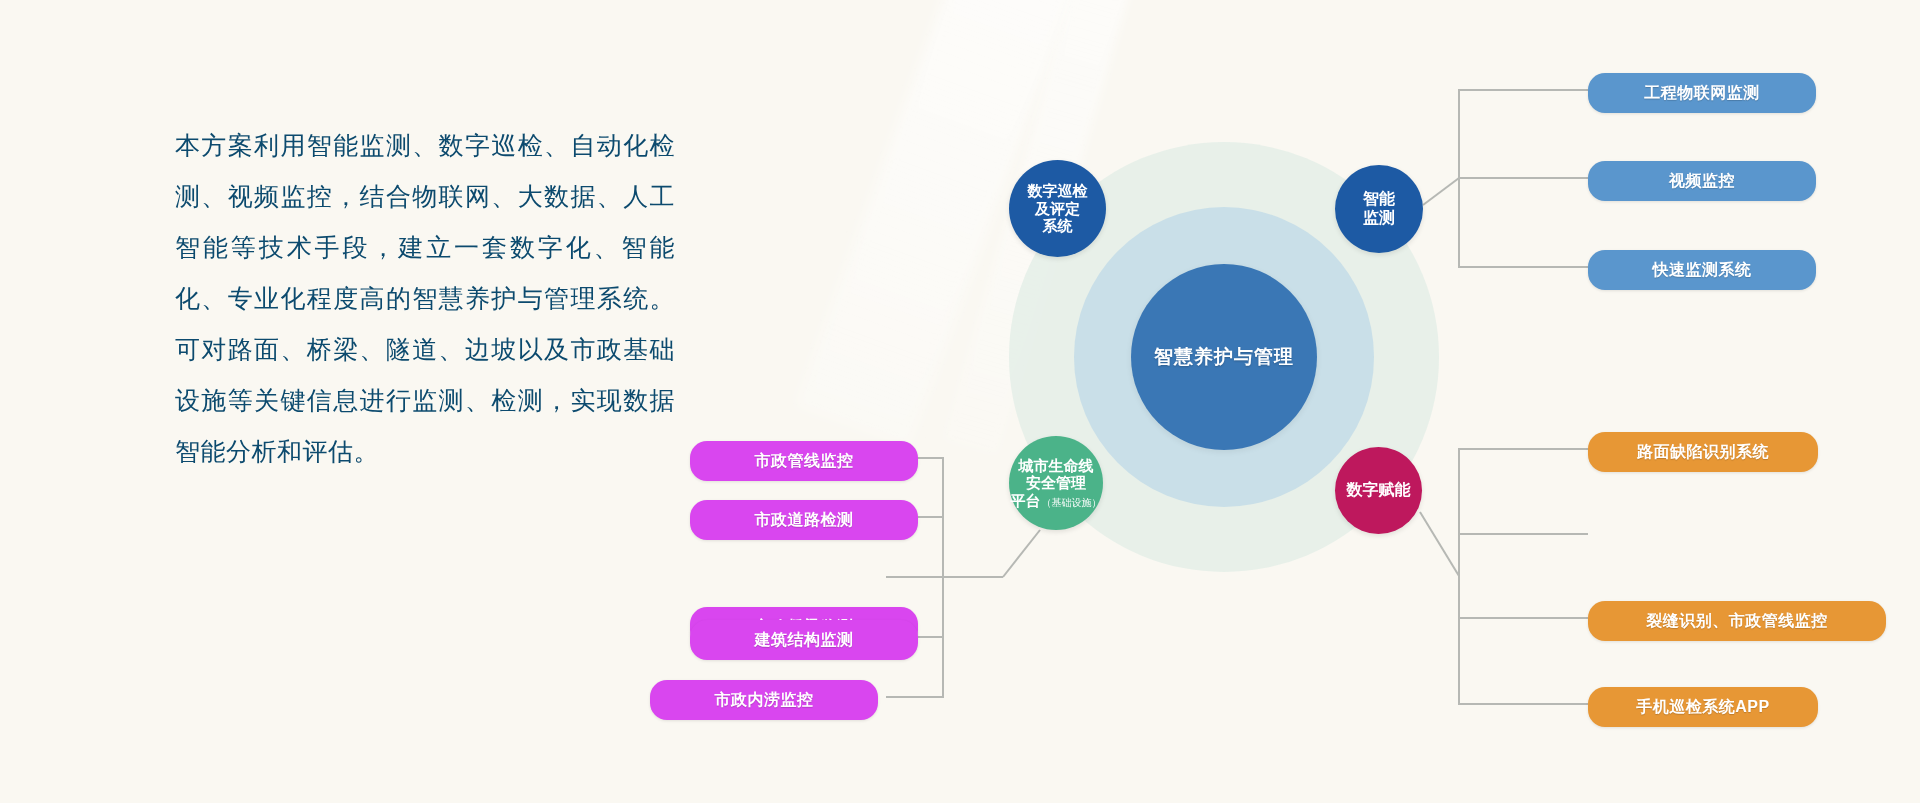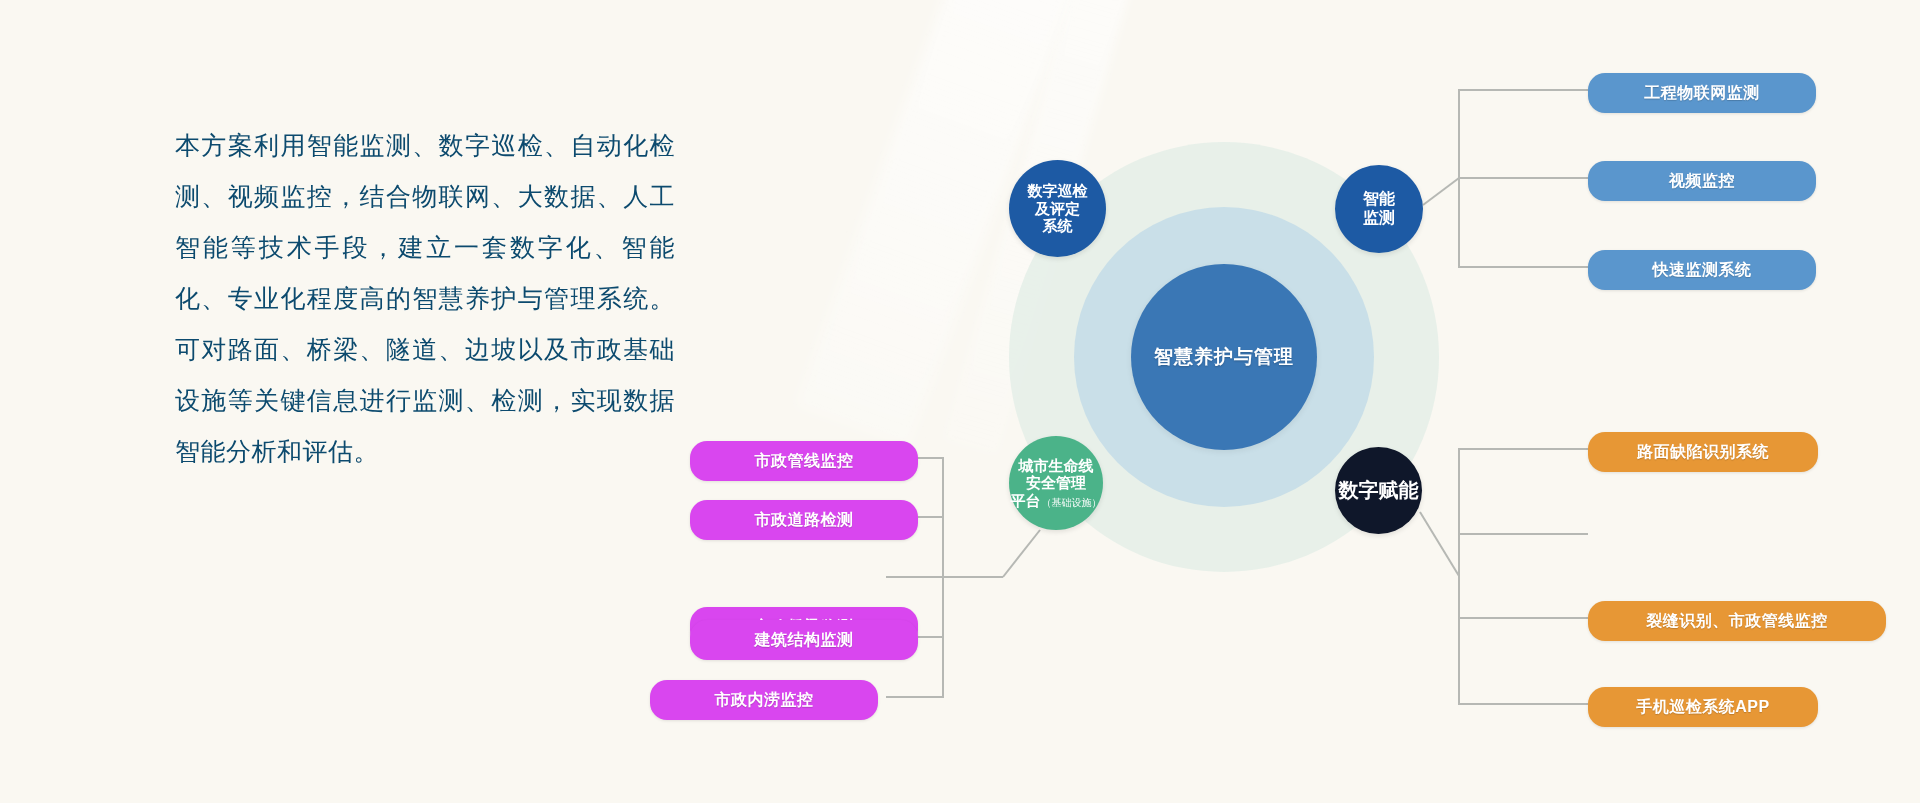--- a/index.html
+++ b/index.html
@@ -68,21 +68,21 @@
   .hub-smart-monitor{
     left:1335px;top:165px;width:88px;height:88px;
     background:#1d5aa4;font-size:16px;
   }
   .hub-lifeline{
     left:1009px;top:436px;width:94px;height:94px;
     background:#4bb389;font-size:15px;
   }
   .hub-digital-empower{
     left:1335px;top:447px;width:87px;height:87px;
-    background:#0f172a;font-size:20px;
+    background:#be185d;font-size:16px;
   }
   .hub-lifeline .line3{display:flex;align-items:flex-end;gap:1px;}
   .hub-lifeline .sub{opacity:.95;transform:translateY(-1px);}
 
   
   .pill{
     position:absolute;height:40px;border-radius:17px;
     display:flex;align-items:center;justify-content:center;
     color:#fff;font-size:16px;font-weight:700;
     white-space:nowrap;padding:0 16px;

